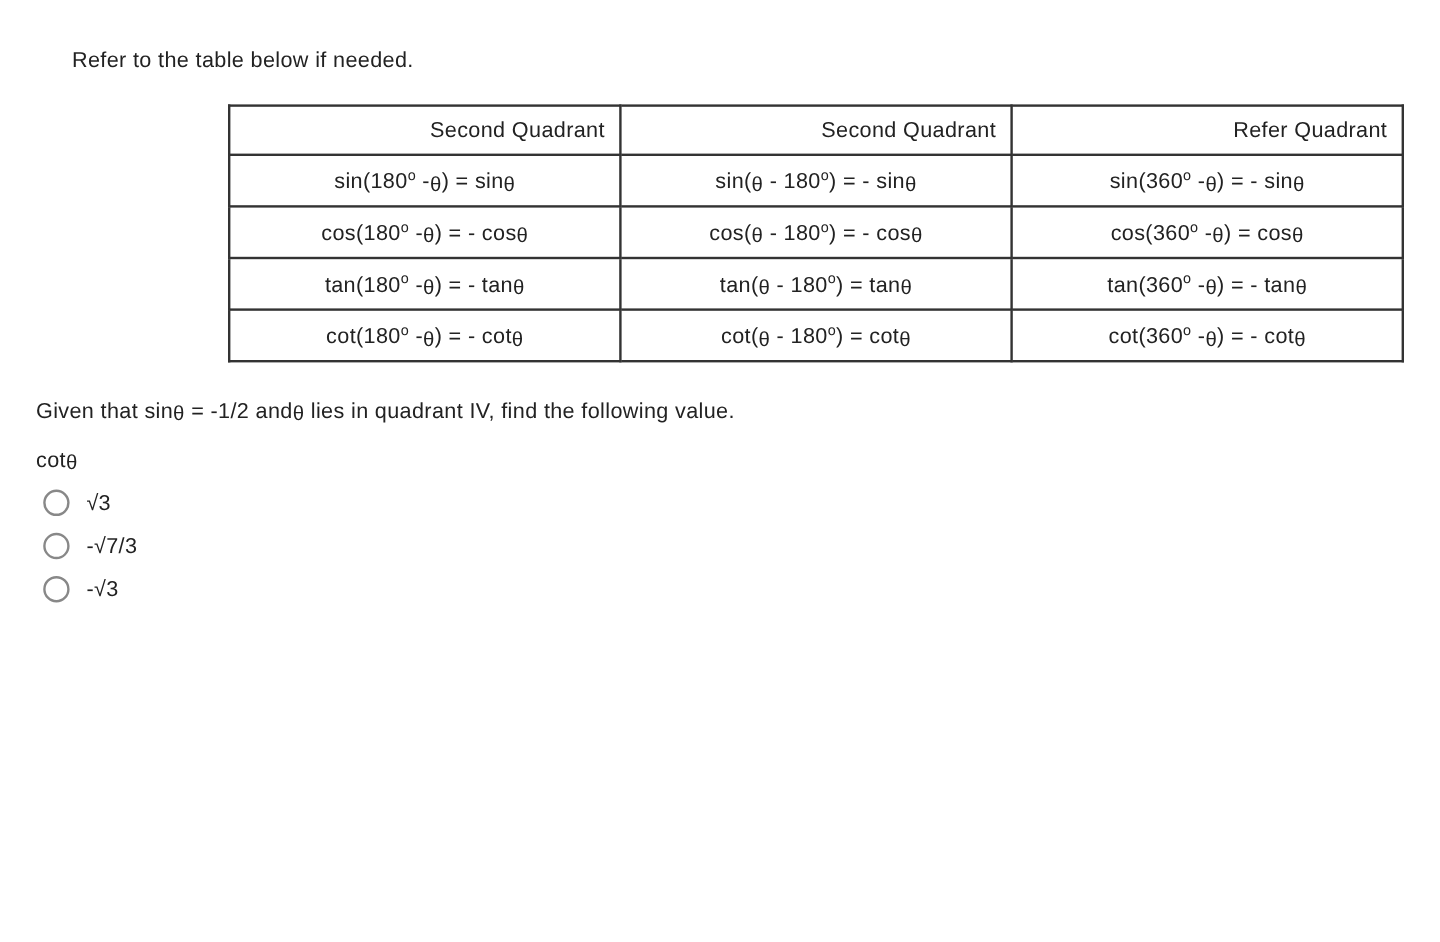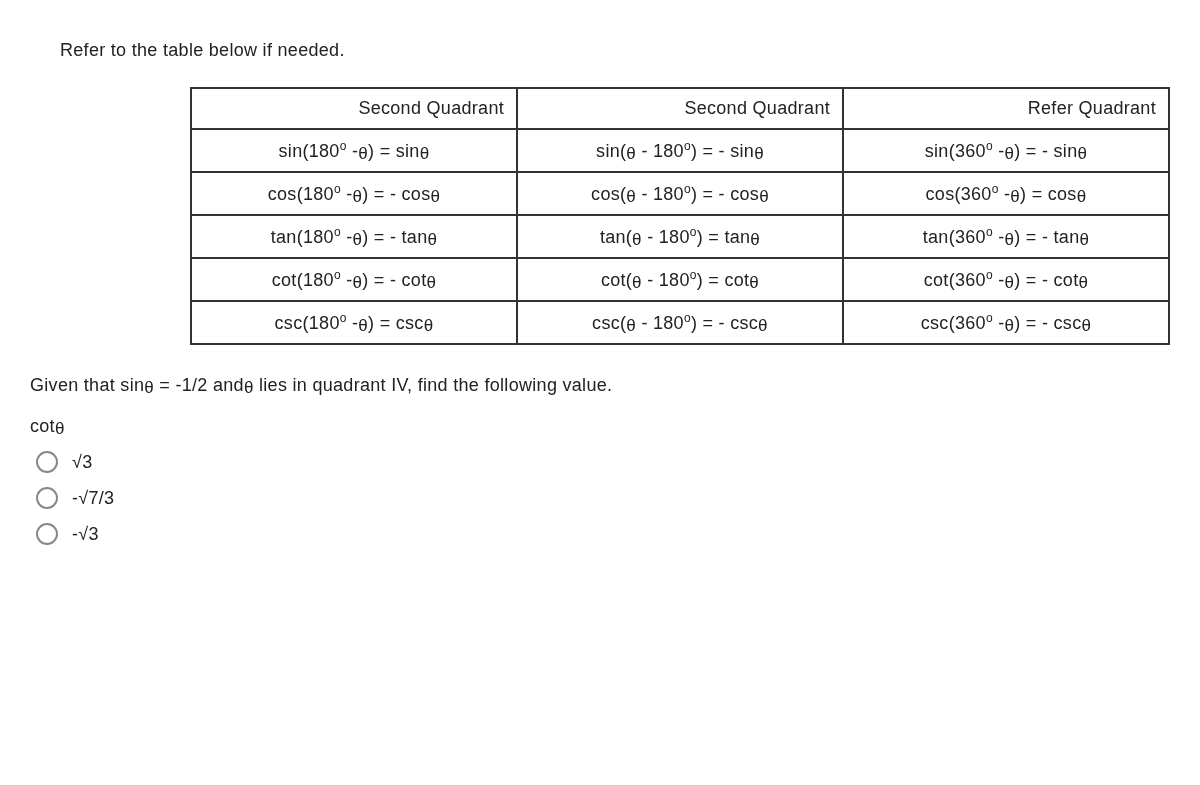--- a/index.html
+++ b/index.html
@@ -94,25 +94,20 @@
     <tr>
       <td>tan(180<span class="deg">o</span> -<span class="theta">θ</span>) = - tan<span class="theta">θ</span></td>
       <td>tan(<span class="theta">θ</span> - 180<span class="deg">o</span>) = tan<span class="theta">θ</span></td>
       <td>tan(360<span class="deg">o</span> -<span class="theta">θ</span>) = - tan<span class="theta">θ</span></td>
     </tr>
     <tr>
       <td>cot(180<span class="deg">o</span> -<span class="theta">θ</span>) = - cot<span class="theta">θ</span></td>
       <td>cot(<span class="theta">θ</span> - 180<span class="deg">o</span>) = cot<span class="theta">θ</span></td>
       <td>cot(360<span class="deg">o</span> -<span class="theta">θ</span>) = - cot<span class="theta">θ</span></td>
     </tr>
-    <tr>
-      <td>csc(180<span class="deg">o</span> -<span class="theta">θ</span>) = csc<span class="theta">θ</span></td>
-      <td>csc(<span class="theta">θ</span> - 180<span class="deg">o</span>) = - csc<span class="theta">θ</span></td>
-      <td>csc(360<span class="deg">o</span> -<span class="theta">θ</span>) = - csc<span class="theta">θ</span></td>
-    </tr>
   </tbody>
 </table>
 
 <div class="prompt">Given that sin<span class="theta">θ</span> = -1/2 and<span class="theta">θ</span> lies in quadrant IV, find the following value.</div>
 <div class="ask">cot<span class="theta">θ</span></div>
 
 <div class="options">
   <div class="option">
     <span class="radio"></span>
     <span>√3</span>

